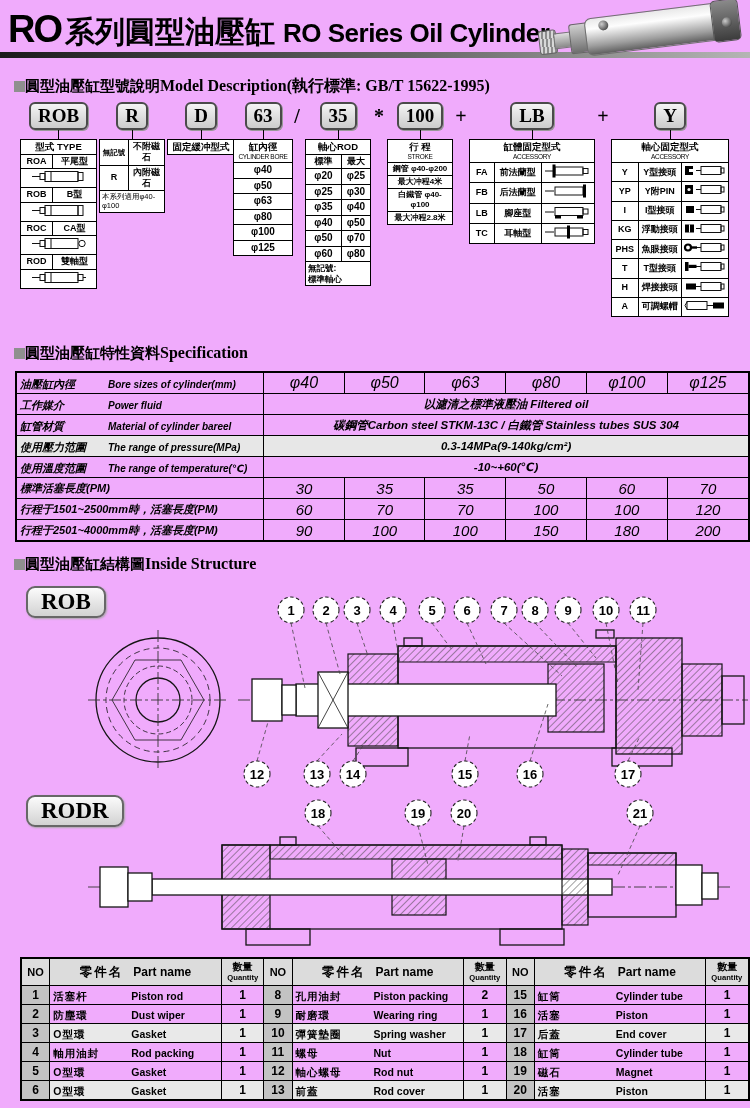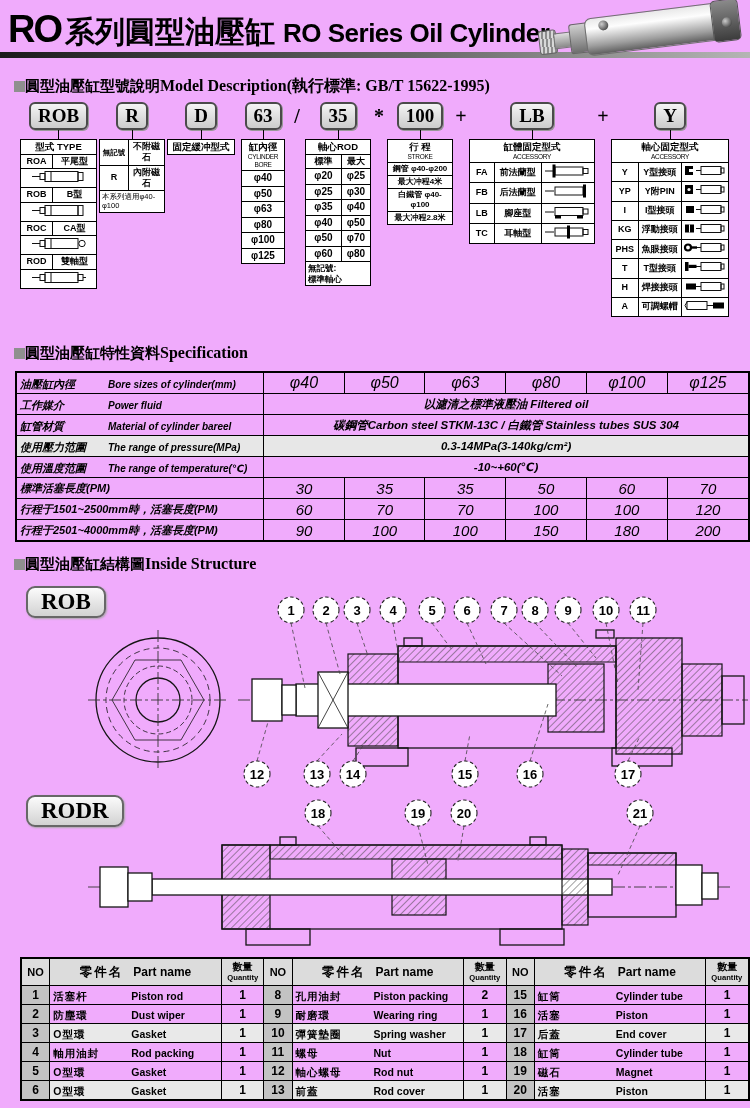--- a/index.html
+++ b/index.html
@@ -231,21 +231,21 @@
             <tr>
               <td class="hd">固定緩冲型式</td>
             </tr>
       </tbody>
         </table>
     </div>
 
     <div class="mcol" style="width:52px">
       <div class="mbox">63</div>
       <div class="conn"></div>
-      <table class="mt" style="width:44px">
+      <table class="mt" style="width:60px">
         <tbody>
             <tr>
               <td>
           <span class="hd" style="display:block">缸內徑</span>
           <span class="tiny" style="display:block">CYLINDER BORE</span>
         </td>
             </tr>
         <tr>
               <td class="phiv">φ40</td>
             </tr>
@@ -548,21 +548,21 @@
     <tr>
       <td class="lblc"><span class="lz">工作媒介</span><span class="le">Power fluid</span></td>
       <td class="mg" colspan="6">以濾清之標準液壓油 Filtered oil</td>
     </tr>
     <tr>
       <td class="lblc"><span class="lz">缸管材質</span><span class="le">Material of cylinder bareel</span></td>
       <td class="mg" colspan="6">碳鋼管Carbon steel STKM-13C / 白鐵管 Stainless tubes SUS 304</td>
     </tr>
     <tr class="shaded">
       <td class="lblc"><span class="lz">使用壓力范圍</span><span class="le">The range of pressure(MPa)</span></td>
-      <td class="mg" colspan="6">0.3-14MPa(3-140kg/cm²)</td>
+      <td class="mg" colspan="6">0.3-14MPa(9-140kg/cm²)</td>
     </tr>
     <tr>
       <td class="lblc"><span class="lz">使用溫度范圍</span><span class="le">The range of temperature(℃)</span></td>
       <td class="mg" colspan="6">-10~+60(℃)</td>
     </tr>
     <tr>
       <td class="lbl-one">標準活塞長度(PM)</td>
       <td class="vc num">30</td>
       <td class="vc num">35</td>
       <td class="vc num">35</td>

